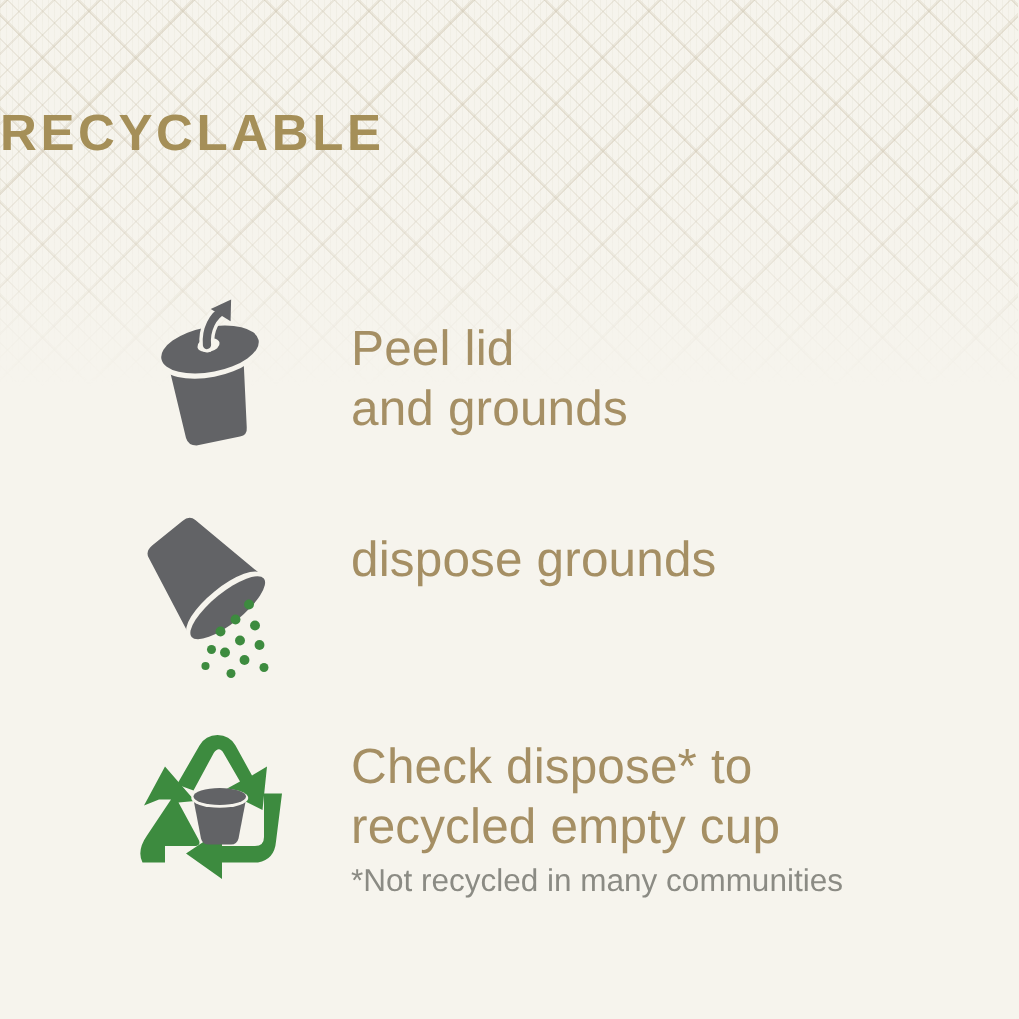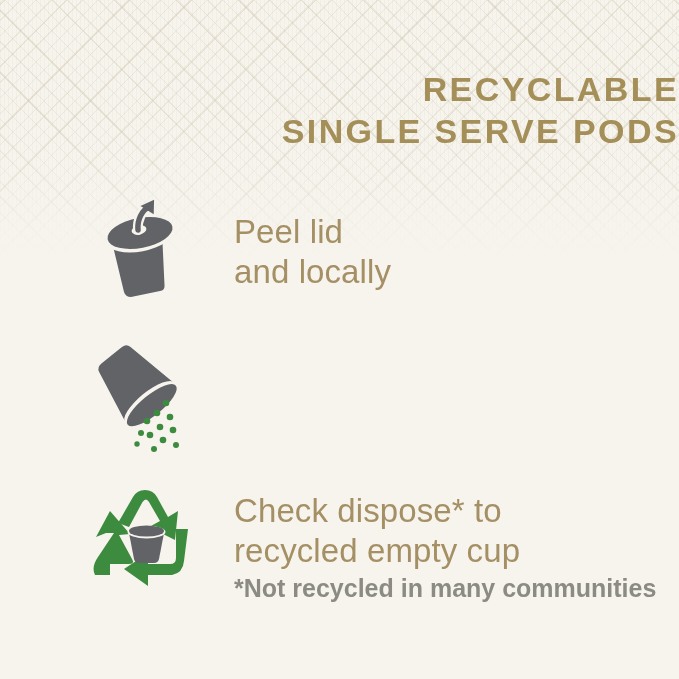--- a/index.html
+++ b/index.html
@@ -60,21 +60,21 @@
         rgba(0,0,0,0.18) 225px,
         rgba(0,0,0,0) 258px);
   }
 
   
   #heading {
     position: absolute;
     left: 0;
     top: 68px;
     width: 679px;
-    text-align: right;
+    text-align: left;
     color: #a58f58;
     font-size: 34px;
     font-weight: bold;
     letter-spacing: 2.4px;
     line-height: 42px;
     text-transform: uppercase;
     z-index: 3;
   }
   #heading .hl { display: block; white-space: nowrap; }
 
@@ -112,36 +112,34 @@
     font-size: 33px;
     line-height: 40px;
     font-weight: normal;
     white-space: nowrap;
     letter-spacing: 0.1px;
   }
   .footnote {
     display: block;
     margin-top: 5px;
     color: #8b8b84;
-    font-size: 25px;
+    font-size: 21px;
     line-height: 24px;
     white-space: nowrap;
-    font-weight: bold;
   }
 </style>
 </head>
 <body>
 
 <div id="poster">
 
   <div id="texture"></div>
 
   <div id="heading">
     <span class="hl">RECYCLABLE</span>
-    <span class="hl">SINGLE SERVE PODS</span>
   </div>
 
   <div class="step" id="step-0">
     <div class="step-icon">
       <svg width="104" height="104" viewBox="0 0 104 104">
 
         <path d="M18 46 L30 96 Q31.5 101 37 101 L66 95 Q71 94 70.5 89 L68 36 Z" fill="#626366"></path>
 
         <ellipse cx="46" cy="40" rx="34" ry="15.5" transform="rotate(-11 46 40)" fill="#f6f4ed"></ellipse>
         <ellipse cx="46" cy="37" rx="33" ry="15" transform="rotate(-11 46 37)" fill="#626366"></ellipse>
@@ -149,21 +147,21 @@
         <ellipse cx="45" cy="34" rx="7.5" ry="4.5" transform="rotate(-11 45 34)" fill="#f6f4ed"></ellipse>
 
         <path d="M44 34 C43 24 48 14 55 11" fill="none" stroke="#f6f4ed" stroke-width="10" stroke-linecap="round"></path>
         <path d="M44 34 C43 24 48 14 55 11" fill="none" stroke="#626366" stroke-width="5.5" stroke-linecap="round"></path>
 
         <path d="M56.5 2 L63 15 L47.5 14 Z" fill="#626366" transform="rotate(28 55 10)"></path>
       </svg>
     </div>
     <div class="step-text">
       <span class="step-line">Peel lid</span>
-      <span class="step-line">and locally</span>
+      <span class="step-line">and grounds</span>
     </div>
   </div>
 
   <div class="step" id="step-1">
     <div class="step-icon">
       <svg width="116" height="124" viewBox="0 0 116 124">
         <g transform="rotate(141 52 56)">
 
           <path d="M22 40 L33 95 Q34 100 40 100 L66 100 Q72 100 73 95 L84 40 Z" fill="#626366"></path>
 
@@ -179,20 +177,21 @@
         <circle cx="85" cy="97" r="3.3" fill="#3d8b3f"></circle>
         <circle cx="62" cy="102" r="3.3" fill="#3d8b3f"></circle>
         <circle cx="75" cy="107" r="3.3" fill="#3d8b3f"></circle>
         <circle cx="53" cy="100" r="3.0" fill="#3d8b3f"></circle>
         <circle cx="66" cy="116" r="3.0" fill="#3d8b3f"></circle>
         <circle cx="88" cy="112" r="3.0" fill="#3d8b3f"></circle>
         <circle cx="49" cy="111" r="2.7" fill="#3d8b3f"></circle>
       </svg>
     </div>
     <div class="step-text">
+      <span class="step-line">dispose grounds</span>
     </div>
   </div>
 
   <div class="step" id="step-2">
     <div class="step-icon">
       <svg width="108" height="106" viewBox="0 0 108 106">
         <g fill="#3d8b3f">
 
           <path d="M26 40
                    L41 14

